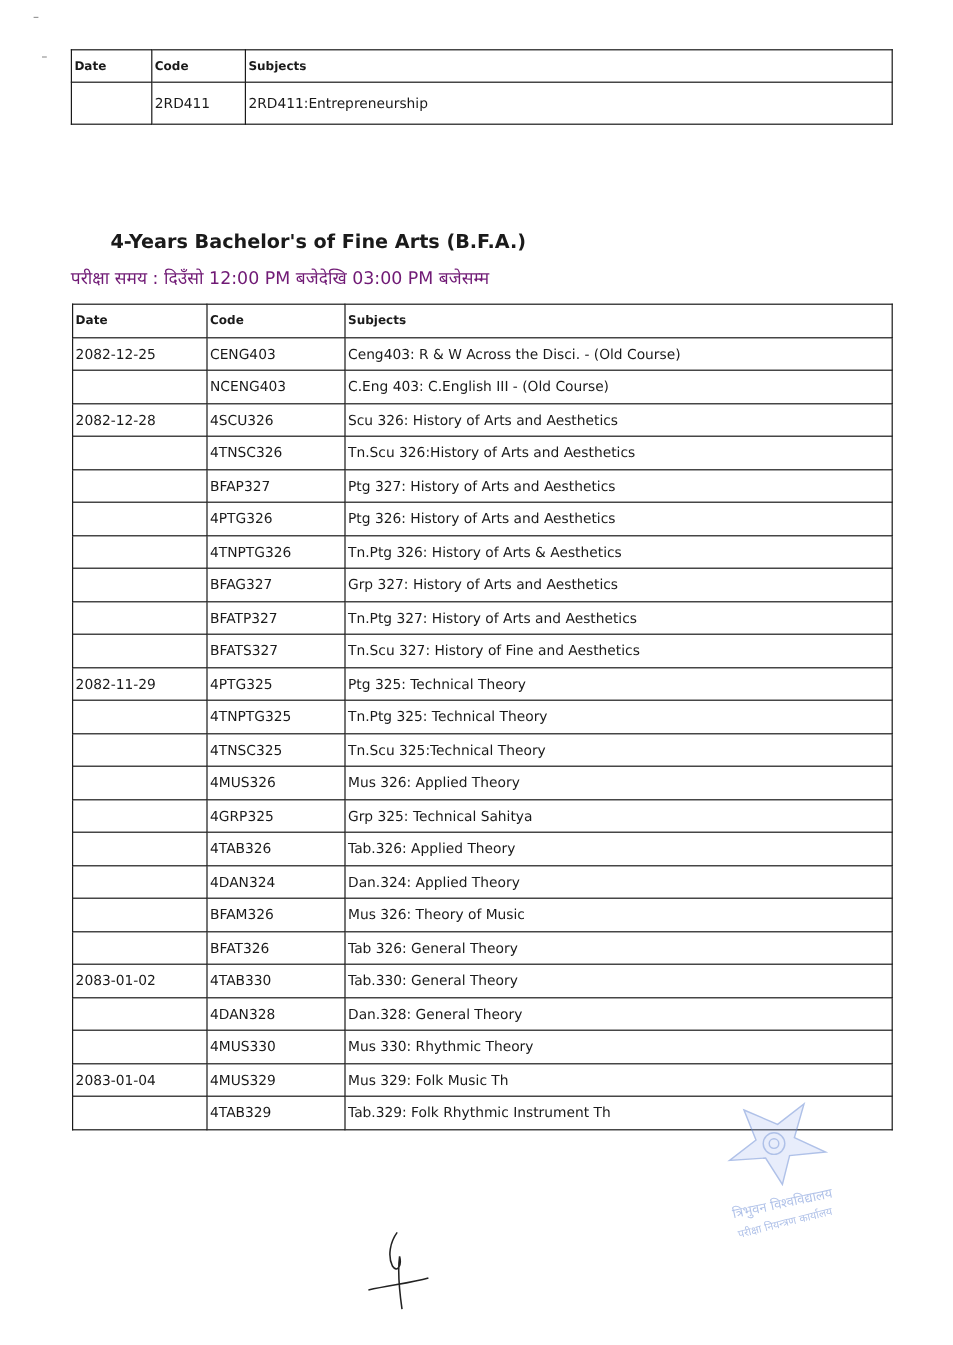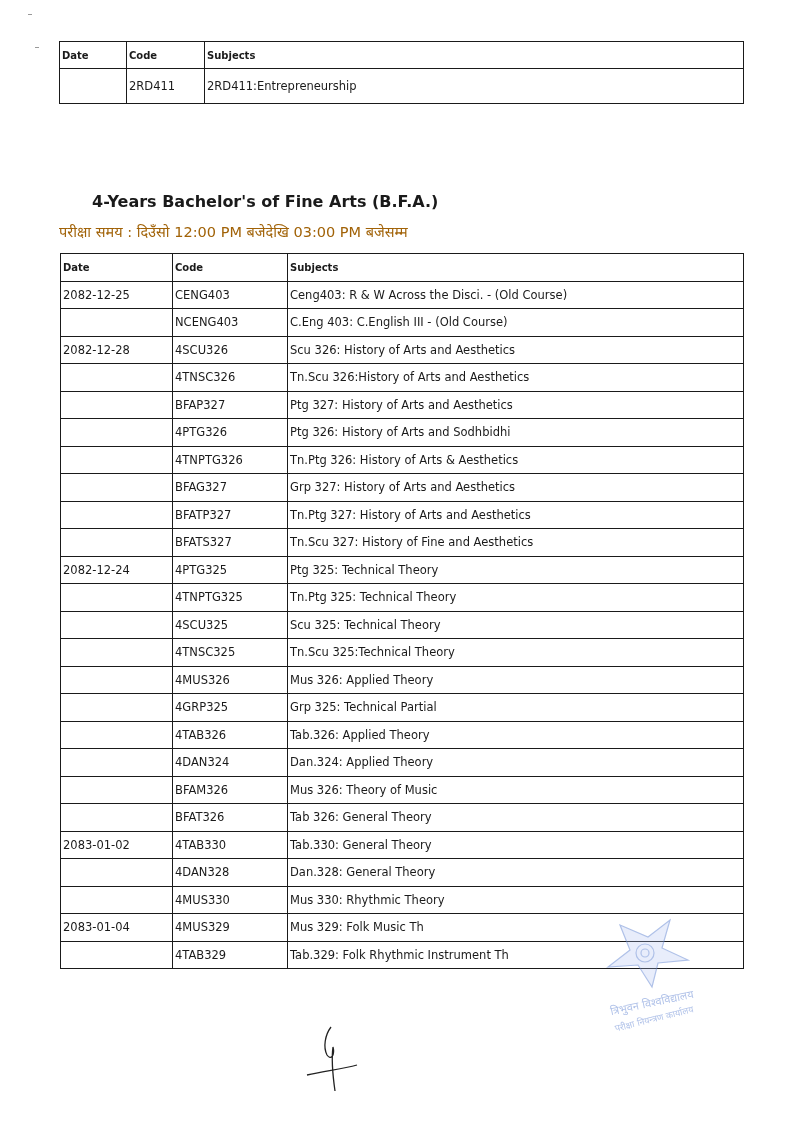--- a/index.html
+++ b/index.html
@@ -35,21 +35,21 @@
   #table-1 tr.r1 { height: 35px; }
   #table-1 tr.r2 { height: 52px; }
   #table-1 td.datewrap { white-space: normal; line-height: 22px; word-break: break-all; }
 
   .section-title {
     position: absolute; left: 59px; top: 192px;
     font-size: 16px; font-weight: bold; color: #1a1a1a; margin-left: 33px;
   }
   .section-time {
     position: absolute; left: 59px; top: 221px;
-    font-size: 14.5px; color: #a16207;
+    font-size: 14.5px; color: #701a75;
   }
 
   #table-2 { left: 60px; top: 253px; width: 684px; }
   #table-2 col.c1 { width: 112px; }
   #table-2 col.c2 { width: 115px; }
   #table-2 tr { height: 27.5px; }
 
   .stamp {
     position: absolute; left: 590px; top: 915px; width: 150px; height: 125px;
     opacity: 0.55; pointer-events: none;
@@ -121,21 +121,21 @@
         <td>Tn.Scu 326:History of Arts and Aesthetics</td>
       </tr>
   <tr>
         <td></td>
         <td>BFAP327</td>
         <td>Ptg 327: History of Arts and Aesthetics</td>
       </tr>
   <tr>
         <td></td>
         <td>4PTG326</td>
-        <td>Ptg 326: History of Arts and Sodhbidhi</td>
+        <td>Ptg 326: History of Arts and Aesthetics</td>
       </tr>
   <tr>
         <td></td>
         <td>4TNPTG326</td>
         <td>Tn.Ptg 326: History of Arts &amp; Aesthetics</td>
       </tr>
   <tr>
         <td></td>
         <td>BFAG327</td>
         <td>Grp 327: History of Arts and Aesthetics</td>
@@ -144,48 +144,43 @@
         <td></td>
         <td>BFATP327</td>
         <td>Tn.Ptg 327: History of Arts and Aesthetics</td>
       </tr>
   <tr>
         <td></td>
         <td>BFATS327</td>
         <td>Tn.Scu 327: History of Fine and Aesthetics</td>
       </tr>
   <tr>
-        <td>2082-12-24</td>
+        <td>2082-11-29</td>
         <td>4PTG325</td>
         <td>Ptg 325: Technical Theory</td>
       </tr>
   <tr>
         <td></td>
         <td>4TNPTG325</td>
         <td>Tn.Ptg 325: Technical Theory</td>
       </tr>
   <tr>
         <td></td>
-        <td>4SCU325</td>
-        <td>Scu 325: Technical Theory</td>
-      </tr>
-  <tr>
-        <td></td>
         <td>4TNSC325</td>
         <td>Tn.Scu 325:Technical Theory</td>
       </tr>
   <tr>
         <td></td>
         <td>4MUS326</td>
         <td>Mus 326: Applied Theory</td>
       </tr>
   <tr>
         <td></td>
         <td>4GRP325</td>
-        <td>Grp 325: Technical Partial</td>
+        <td>Grp 325: Technical Sahitya</td>
       </tr>
   <tr>
         <td></td>
         <td>4TAB326</td>
         <td>Tab.326: Applied Theory</td>
       </tr>
   <tr>
         <td></td>
         <td>4DAN324</td>
         <td>Dan.324: Applied Theory</td>

